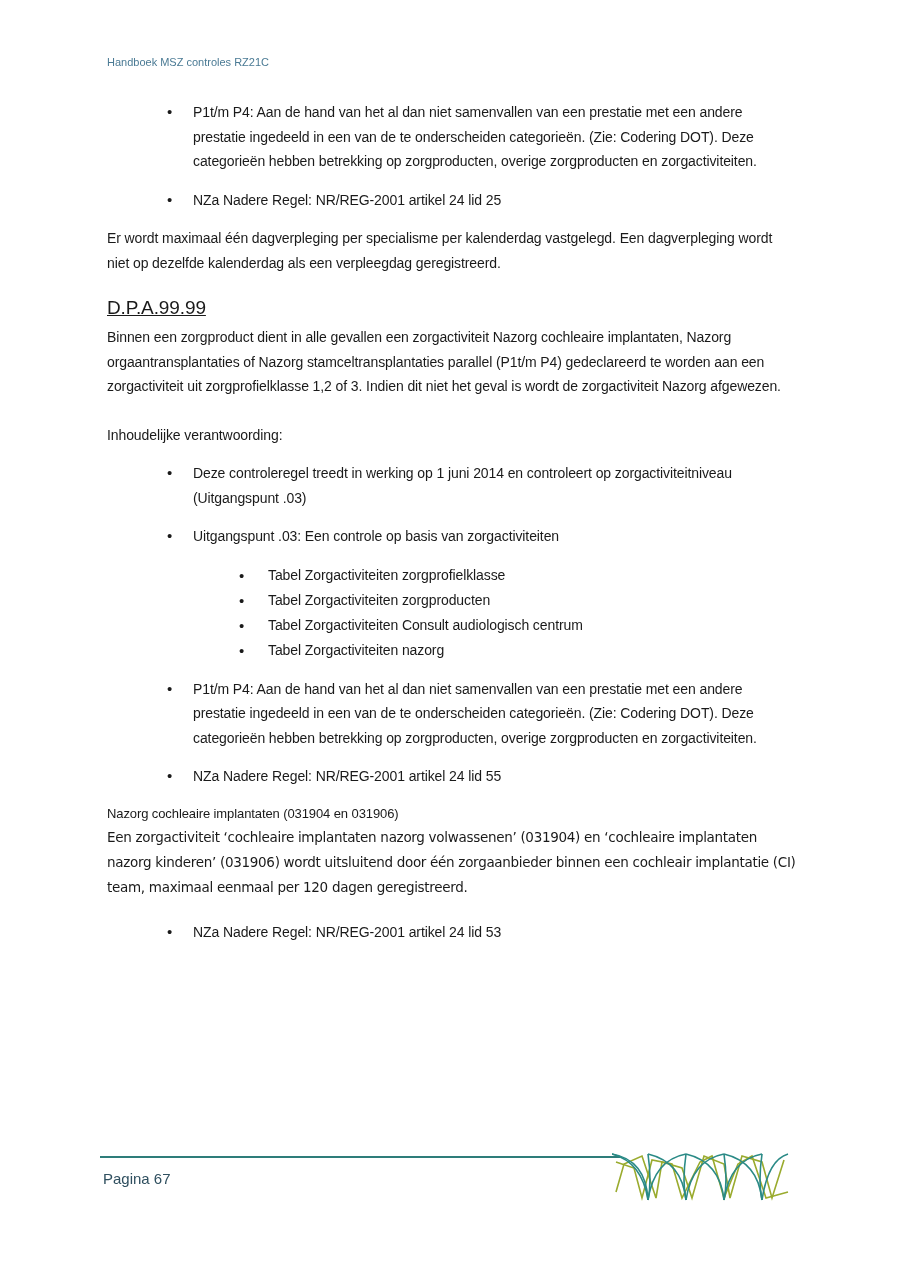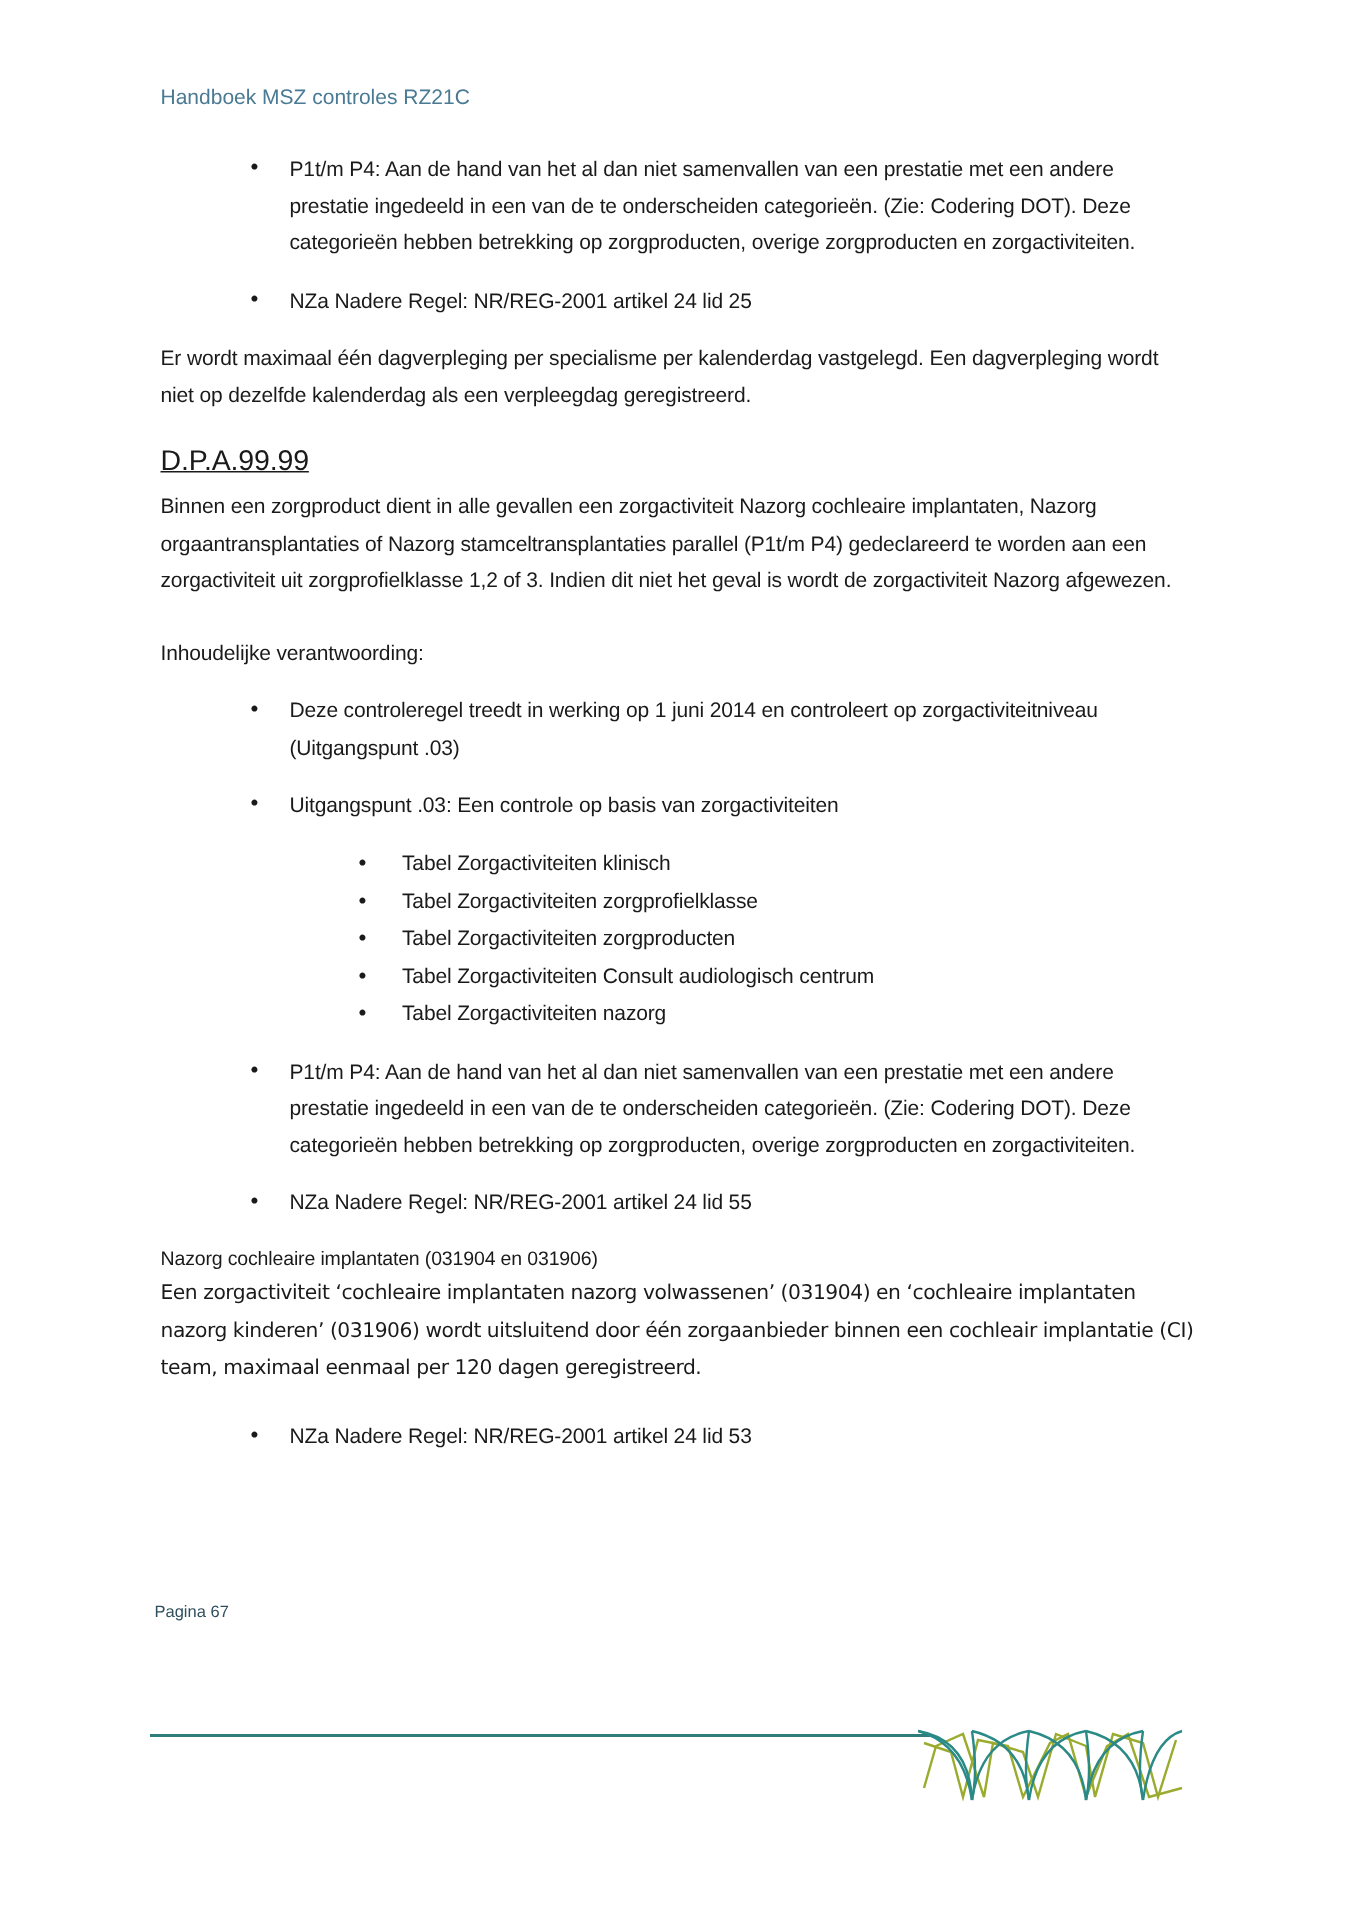--- a/index.html
+++ b/index.html
@@ -1,30 +1,30 @@
 <!DOCTYPE html>
 <html><head>
 <meta charset="utf-8">
 <style>
   html, body { margin: 0; padding: 0; background: #ffffff; }
   body { width: 900px; height: 1273px; position: relative; overflow: hidden;
          font-family: "Liberation Sans", sans-serif; color: #1a1a1a; }
-  .header { position: absolute; left: 107px; top: 56px; font-size: 14px; color: #4a7a94; }
+  .header { position: absolute; left: 107px; top: 56px; font-size: 11px; color: #4a7a94; }
   .content { position: absolute; left: 107px; top: 100px; width: 690px; font-size: 14px; line-height: 24.5px; letter-spacing: -0.1px; }
   p { margin: 0; }
   .bullets { list-style: none; margin: 0; padding: 0; }
   .bullets > li { position: relative; padding-left: 86px; }
   .bullets > li::before { content: "\2022"; position: absolute; left: 60px; top: 0; font-size: 15px; }
   .sub { list-style: none; margin: 0; padding: 0; }
   .sub > li { position: relative; padding-left: 161px; line-height: 25px; }
   .sub > li::before { content: "\2022"; position: absolute; left: 132px; top: 0; font-size: 15px; }
   .heading { font-size: 19px; margin: 0; font-weight: normal; line-height: 26px; text-decoration: underline; }
   .italic { font-size: 13px; line-height: 22px; }
   .alt { font-family: "DejaVu Sans", sans-serif; font-size: 13.5px; line-height: 25px; letter-spacing: -0.3px; }
-  .footer-label { position: absolute; left: 103px; top: 1069px; font-size: 11px; color: #2f4f5f; }
+  .footer-label { position: absolute; left: 103px; top: 1170px; font-size: 15px; color: #2f4f5f; }
   .footer-line { position: absolute; left: 100px; top: 1156px; width: 520px; height: 2px; background: #2e7d7a; }
   .logo { position: absolute; left: 612px; top: 1152px; }
 </style>
 </head>
 <body>
 
 <div class="header">Handboek MSZ controles RZ21C</div>
 
 <div class="content">
   <ul class="bullets">
@@ -36,21 +36,20 @@
   <h2 class="heading" style="margin-top:20px">D.P.A.99.99</h2>
   <p style="margin-top:4px">Binnen een zorgproduct dient in alle gevallen een zorgactiviteit Nazorg cochleaire implantaten, Nazorg orgaantransplantaties of Nazorg stamceltransplantaties parallel (P1t/m P4) gedeclareerd te worden aan een zorgactiviteit uit zorgprofielklasse 1,2 of 3. Indien dit niet het geval is wordt de zorgactiviteit Nazorg afgewezen.</p>
   <p style="margin-top:24px">Inhoudelijke verantwoording:</p>
 
   <ul class="bullets" style="margin-top:14px">
     <li>Deze controleregel treedt in werking op 1 juni 2014 en controleert op zorgactiviteitniveau (Uitgangspunt .03)</li>
     <li style="margin-top:14px">Uitgangspunt .03: Een controle op basis van zorgactiviteiten</li>
   </ul>
 
   <ul class="sub" style="margin-top:14px">
-    <li>Tabel Zorgactiviteiten klinisch</li>
     <li>Tabel Zorgactiviteiten zorgprofielklasse</li>
     <li>Tabel Zorgactiviteiten zorgproducten</li>
     <li>Tabel Zorgactiviteiten Consult audiologisch centrum</li>
     <li>Tabel Zorgactiviteiten nazorg</li>
   </ul>
 
   <ul class="bullets" style="margin-top:14px">
     <li>P1t/m P4: Aan de hand van het al dan niet samenvallen van een prestatie met een andere prestatie ingedeeld in een van de te onderscheiden categorieën. (Zie: Codering DOT). Deze categorieën hebben betrekking op zorgproducten, overige zorgproducten en zorgactiviteiten.</li>
     <li style="margin-top:14px">NZa Nadere Regel: NR/REG-2001 artikel 24 lid 55</li>
   </ul>

